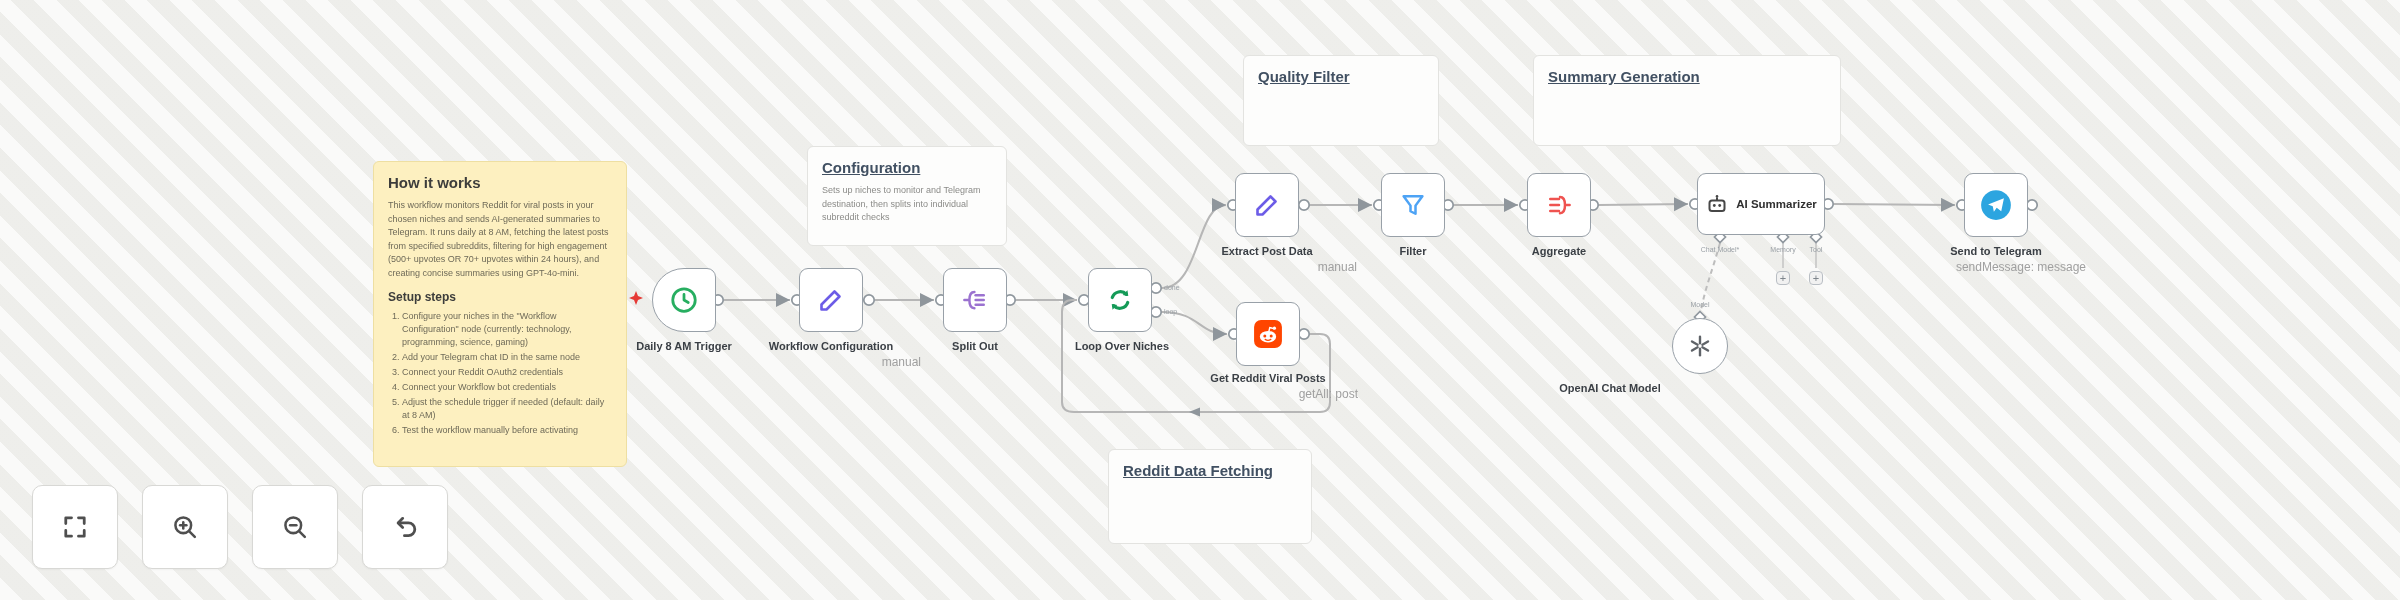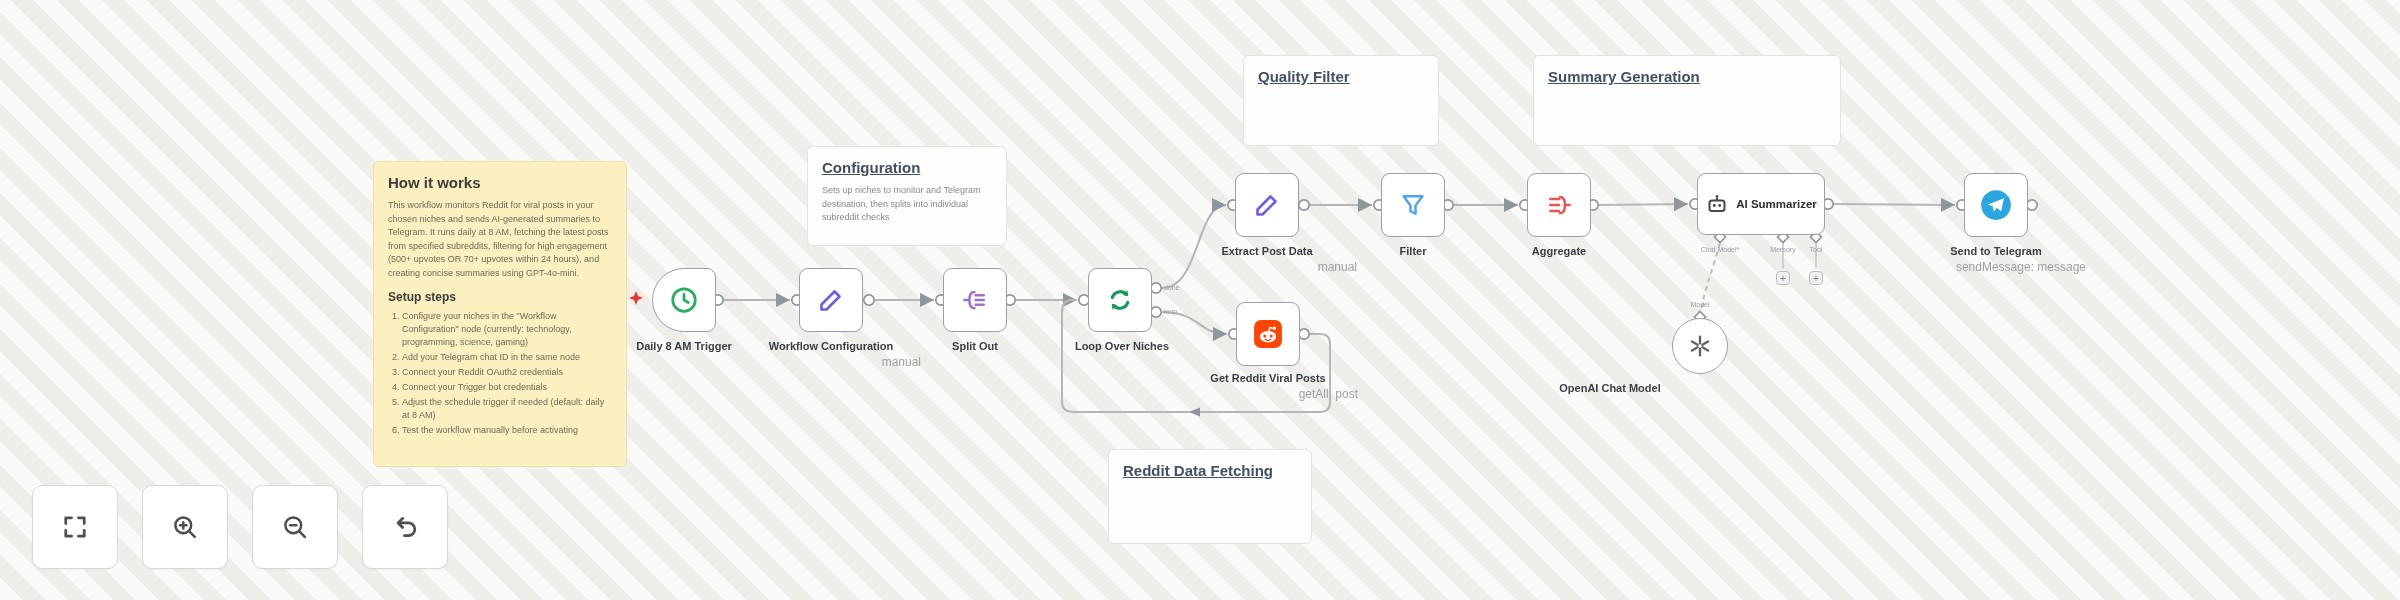--- a/index.html
+++ b/index.html
@@ -100,21 +100,21 @@
   </svg>
 
   <div class="note yellow" style="left:373px;top:161px;width:254px;height:306px;">
     <h1>How it works</h1>
     <p>This workflow monitors Reddit for viral posts in your chosen niches and sends AI-generated summaries to Telegram. It runs daily at 8 AM, fetching the latest posts from specified subreddits, filtering for high engagement (500+ upvotes OR 70+ upvotes within 24 hours), and creating concise summaries using GPT-4o-mini.</p>
     <h2>Setup steps</h2>
     <ol>
       <li>Configure your niches in the "Workflow Configuration" node (currently: technology, programming, science, gaming)</li>
       <li>Add your Telegram chat ID in the same node</li>
       <li>Connect your Reddit OAuth2 credentials</li>
-      <li>Connect your Trigger bot credentials</li>
+      <li>Connect your Workflow bot credentials</li>
       <li>Adjust the schedule trigger if needed (default: daily at 8 AM)</li>
       <li>Test the workflow manually before activating</li>
     </ol>
   </div>
 
   <div class="note white" style="left:807px;top:146px;width:200px;height:100px;">
     <h1>Configuration</h1>
     <p>Sets up niches to monitor and Telegram destination, then splits into individual subreddit checks</p>
   </div>
 

